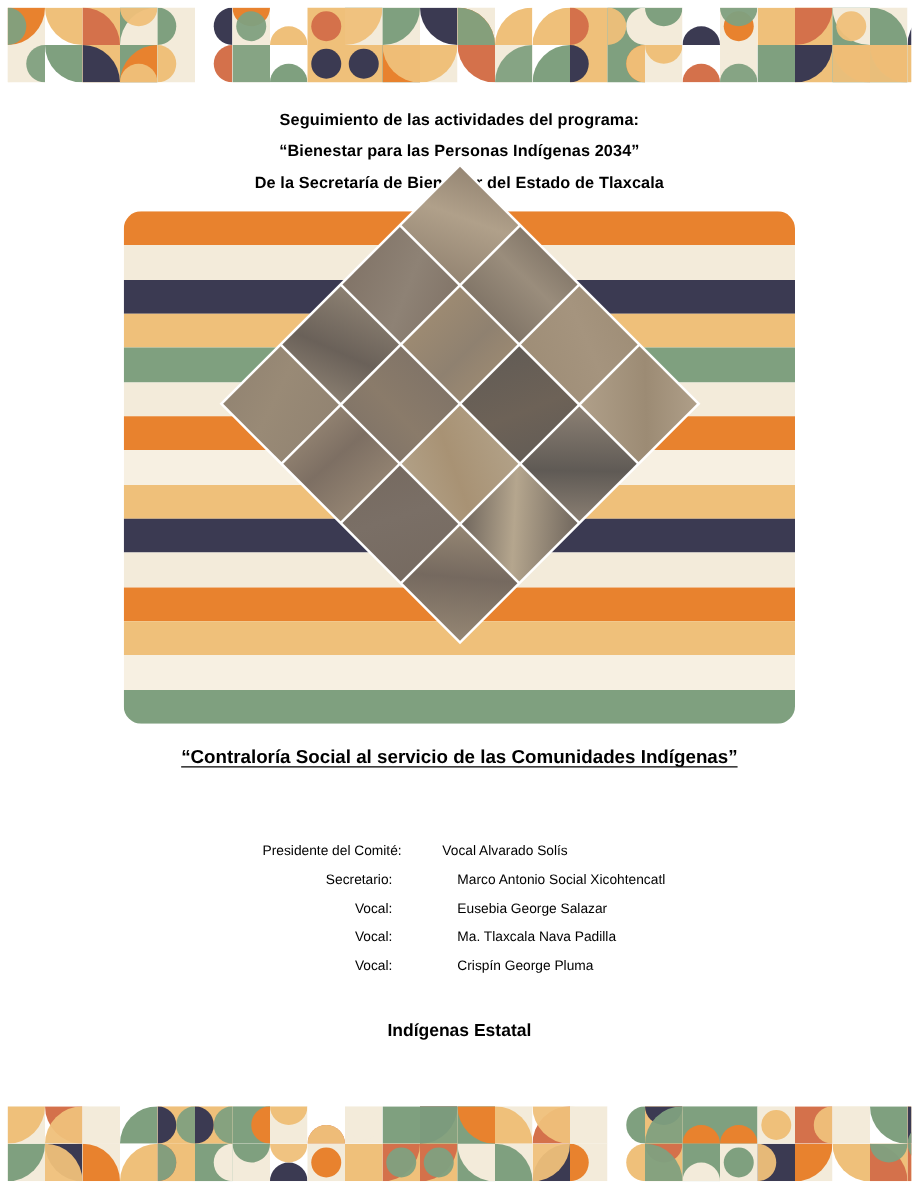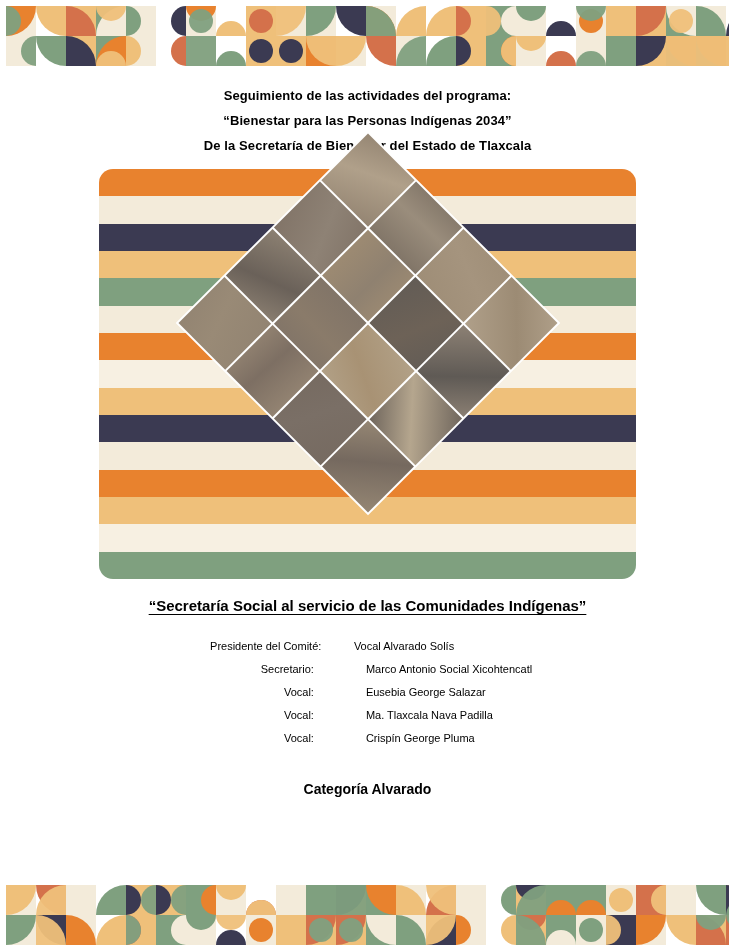--- a/index.html
+++ b/index.html
@@ -117,21 +117,21 @@
     text-align: center;
     margin-top: 18px;
     font-size: 15px;
     font-weight: bold;
     text-decoration: underline;
     text-underline-offset: 3px;
   }
 
   
   .committee {
-    margin: 20px auto 0 auto;
+    margin: 55px auto 0 auto;
     width: 560px;
     border-collapse: collapse;
     font-size: 11px;
   }
   .committee td {
     padding: 5.5px 0;
   }
   .committee td.role {
     width: 44%;
     text-align: right;
@@ -410,21 +410,21 @@
         </div>
         <div class="ph">
           <span style="background: linear-gradient(342deg, rgb(117, 105, 95) 0%, rgb(122, 111, 102) 55%, rgb(117, 105, 95) 100%);"></span>
         </div>
         <div class="ph">
           <span style="background: linear-gradient(365deg, rgb(153, 138, 118) 0%, rgb(117, 105, 95) 55%, rgb(153, 138, 118) 100%);"></span>
         </div>
       </div>
   </div>
 
-  <div class="subtitle">“Secretaría Social al servicio de las Comunidades Indígenas”</div>
+  <div class="subtitle">“Contraloría Social al servicio de las Comunidades Indígenas”</div>
 
   <table class="committee">
     <tbody id="committee-body">
         <tr class="first">
           <td class="role">Presidente del Comité:</td>
           <td class="name">Vocal Alvarado Solís</td>
         </tr>
         <tr>
           <td class="role">Secretario:</td>
           <td class="name">Marco Antonio Social Xicohtencatl</td>
@@ -437,21 +437,21 @@
           <td class="role">Vocal:</td>
           <td class="name">Ma. Tlaxcala Nava Padilla</td>
         </tr>
         <tr>
           <td class="role">Vocal:</td>
           <td class="name">Crispín George Pluma</td>
         </tr>
       </tbody>
   </table>
 
-  <div class="cat">Categoría Alvarado</div>
+  <div class="cat">Indígenas Estatal</div>
 
 </div>
 
 <div class="border-band bottom">
   <div class="tile-row" id="row-b1">
       <div class="tile" style="background: rgb(243, 235, 218);">
         <i class="q-tl" style="background: rgb(239, 192, 122);"></i>
       </div>
       <div class="tile" style="background: rgb(255, 255, 255);">
         <i class="q-tr" style="background: rgb(212, 113, 75);"></i>

